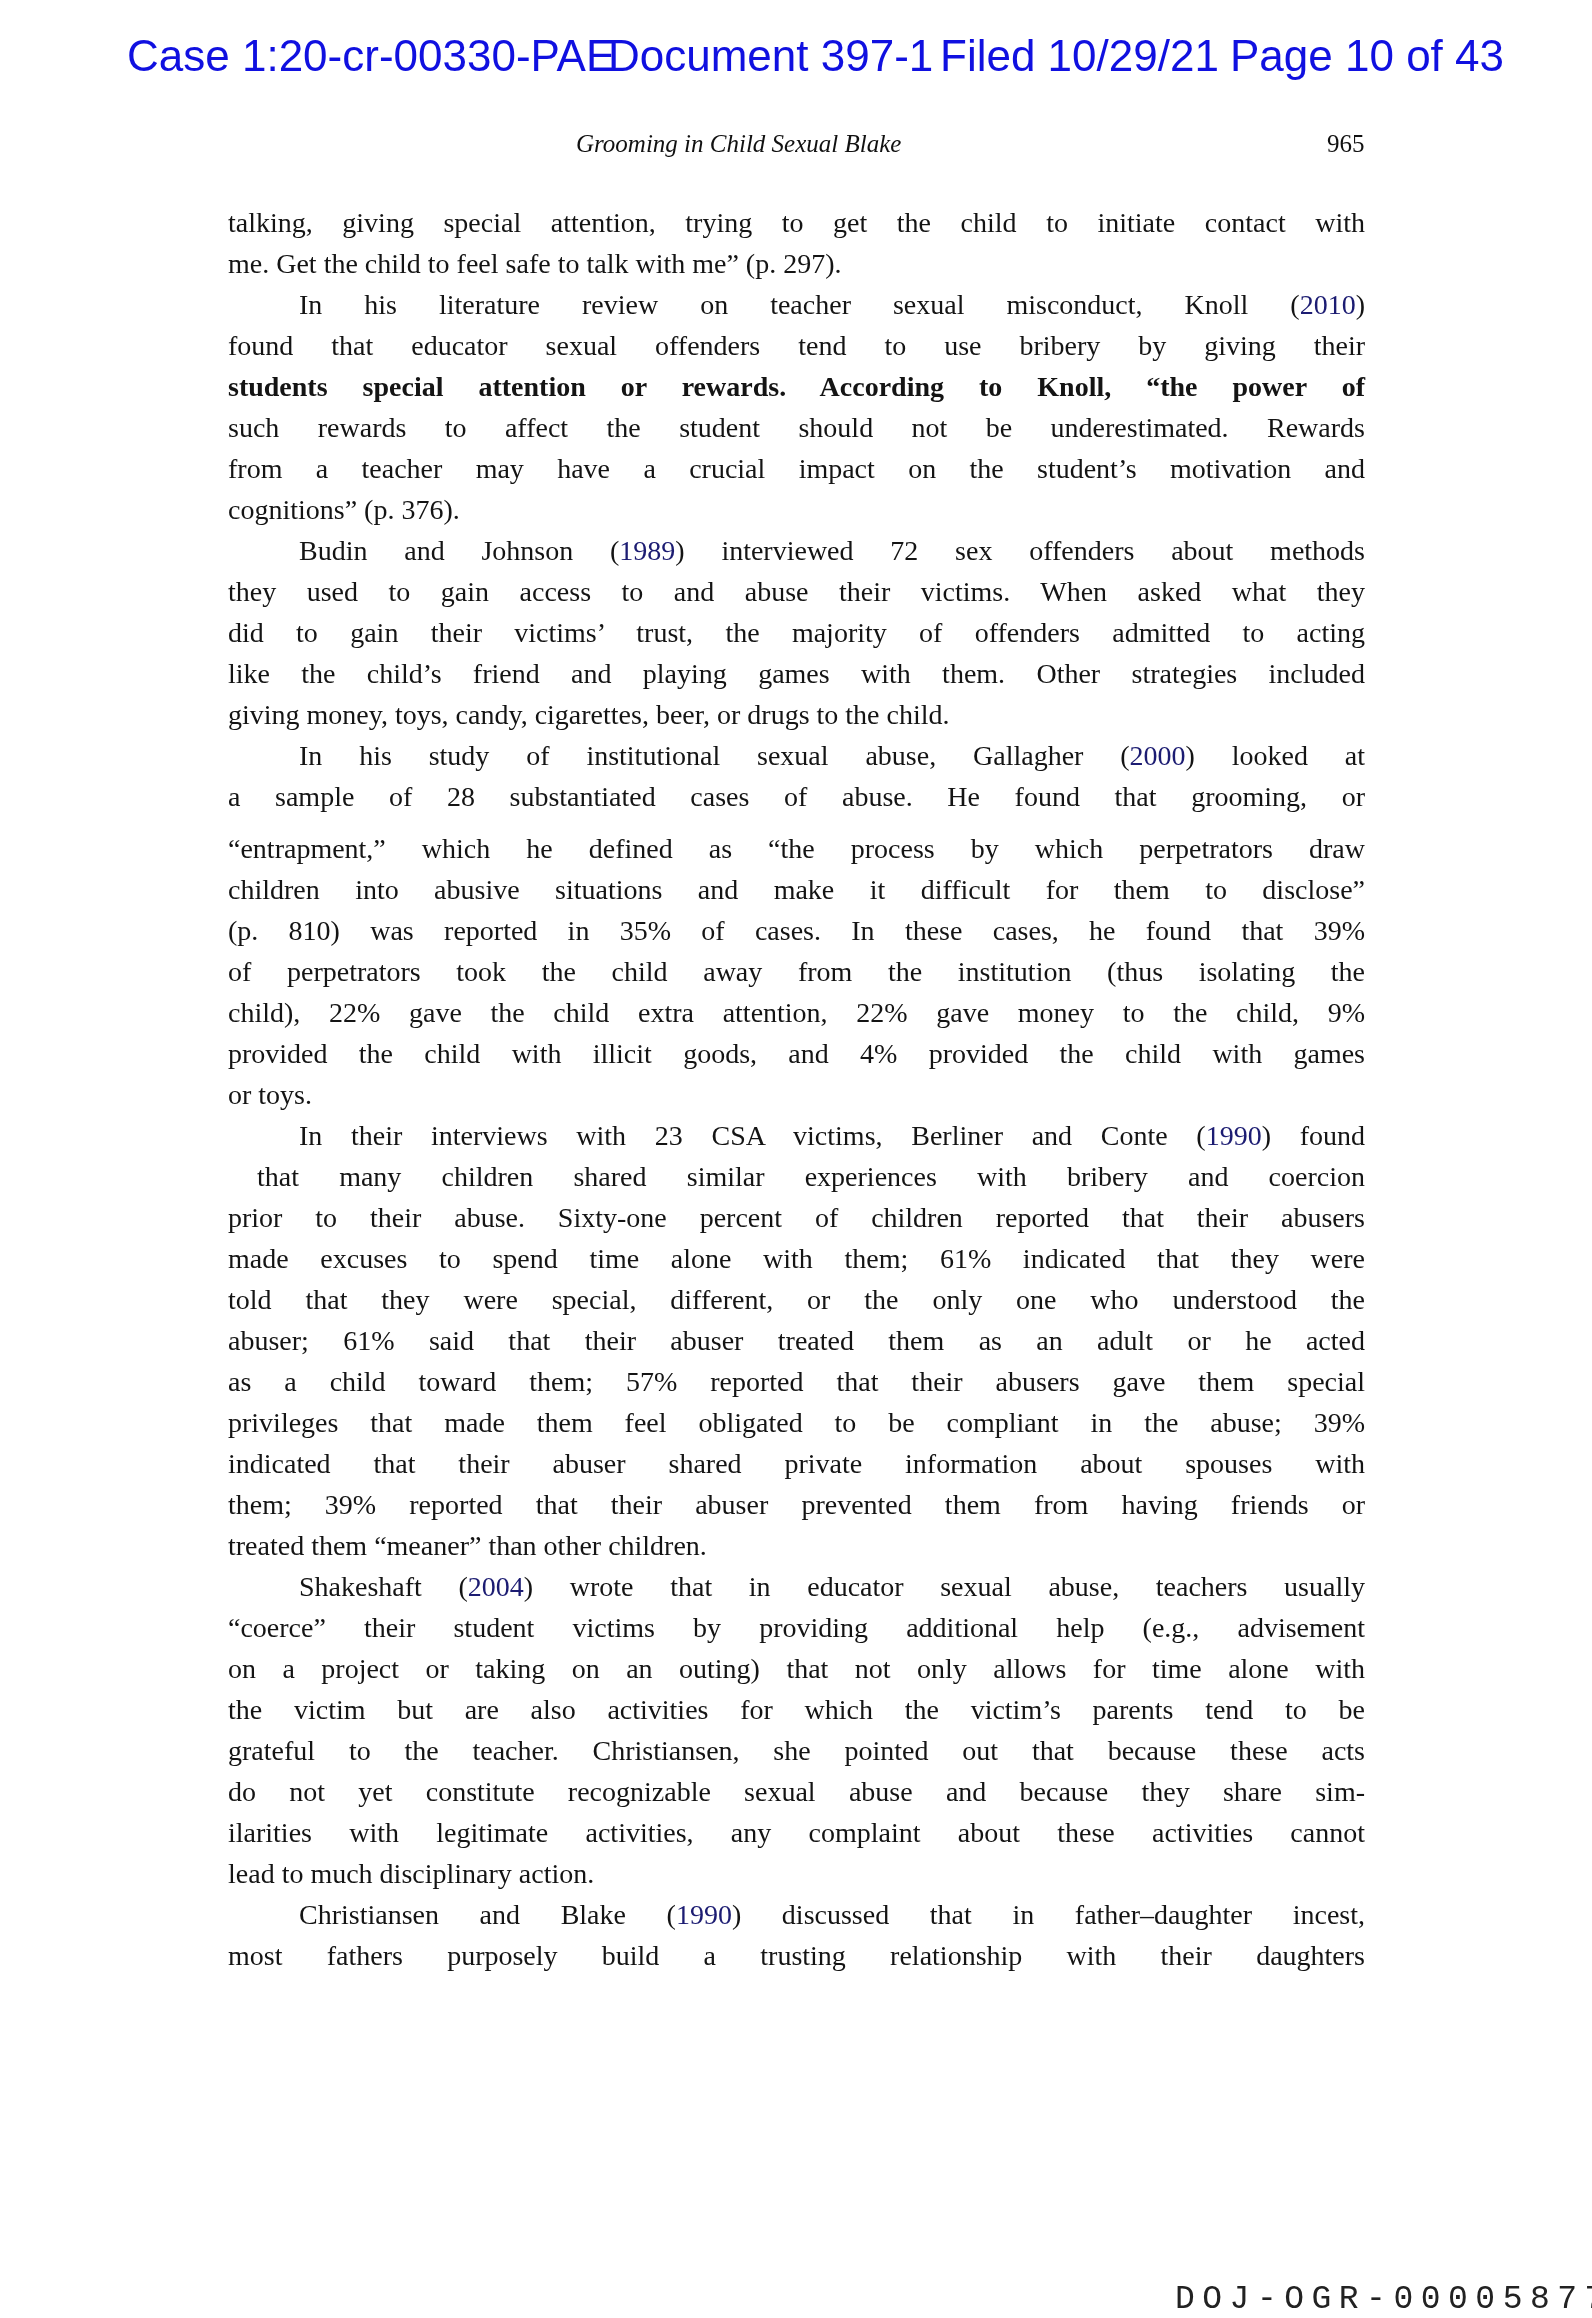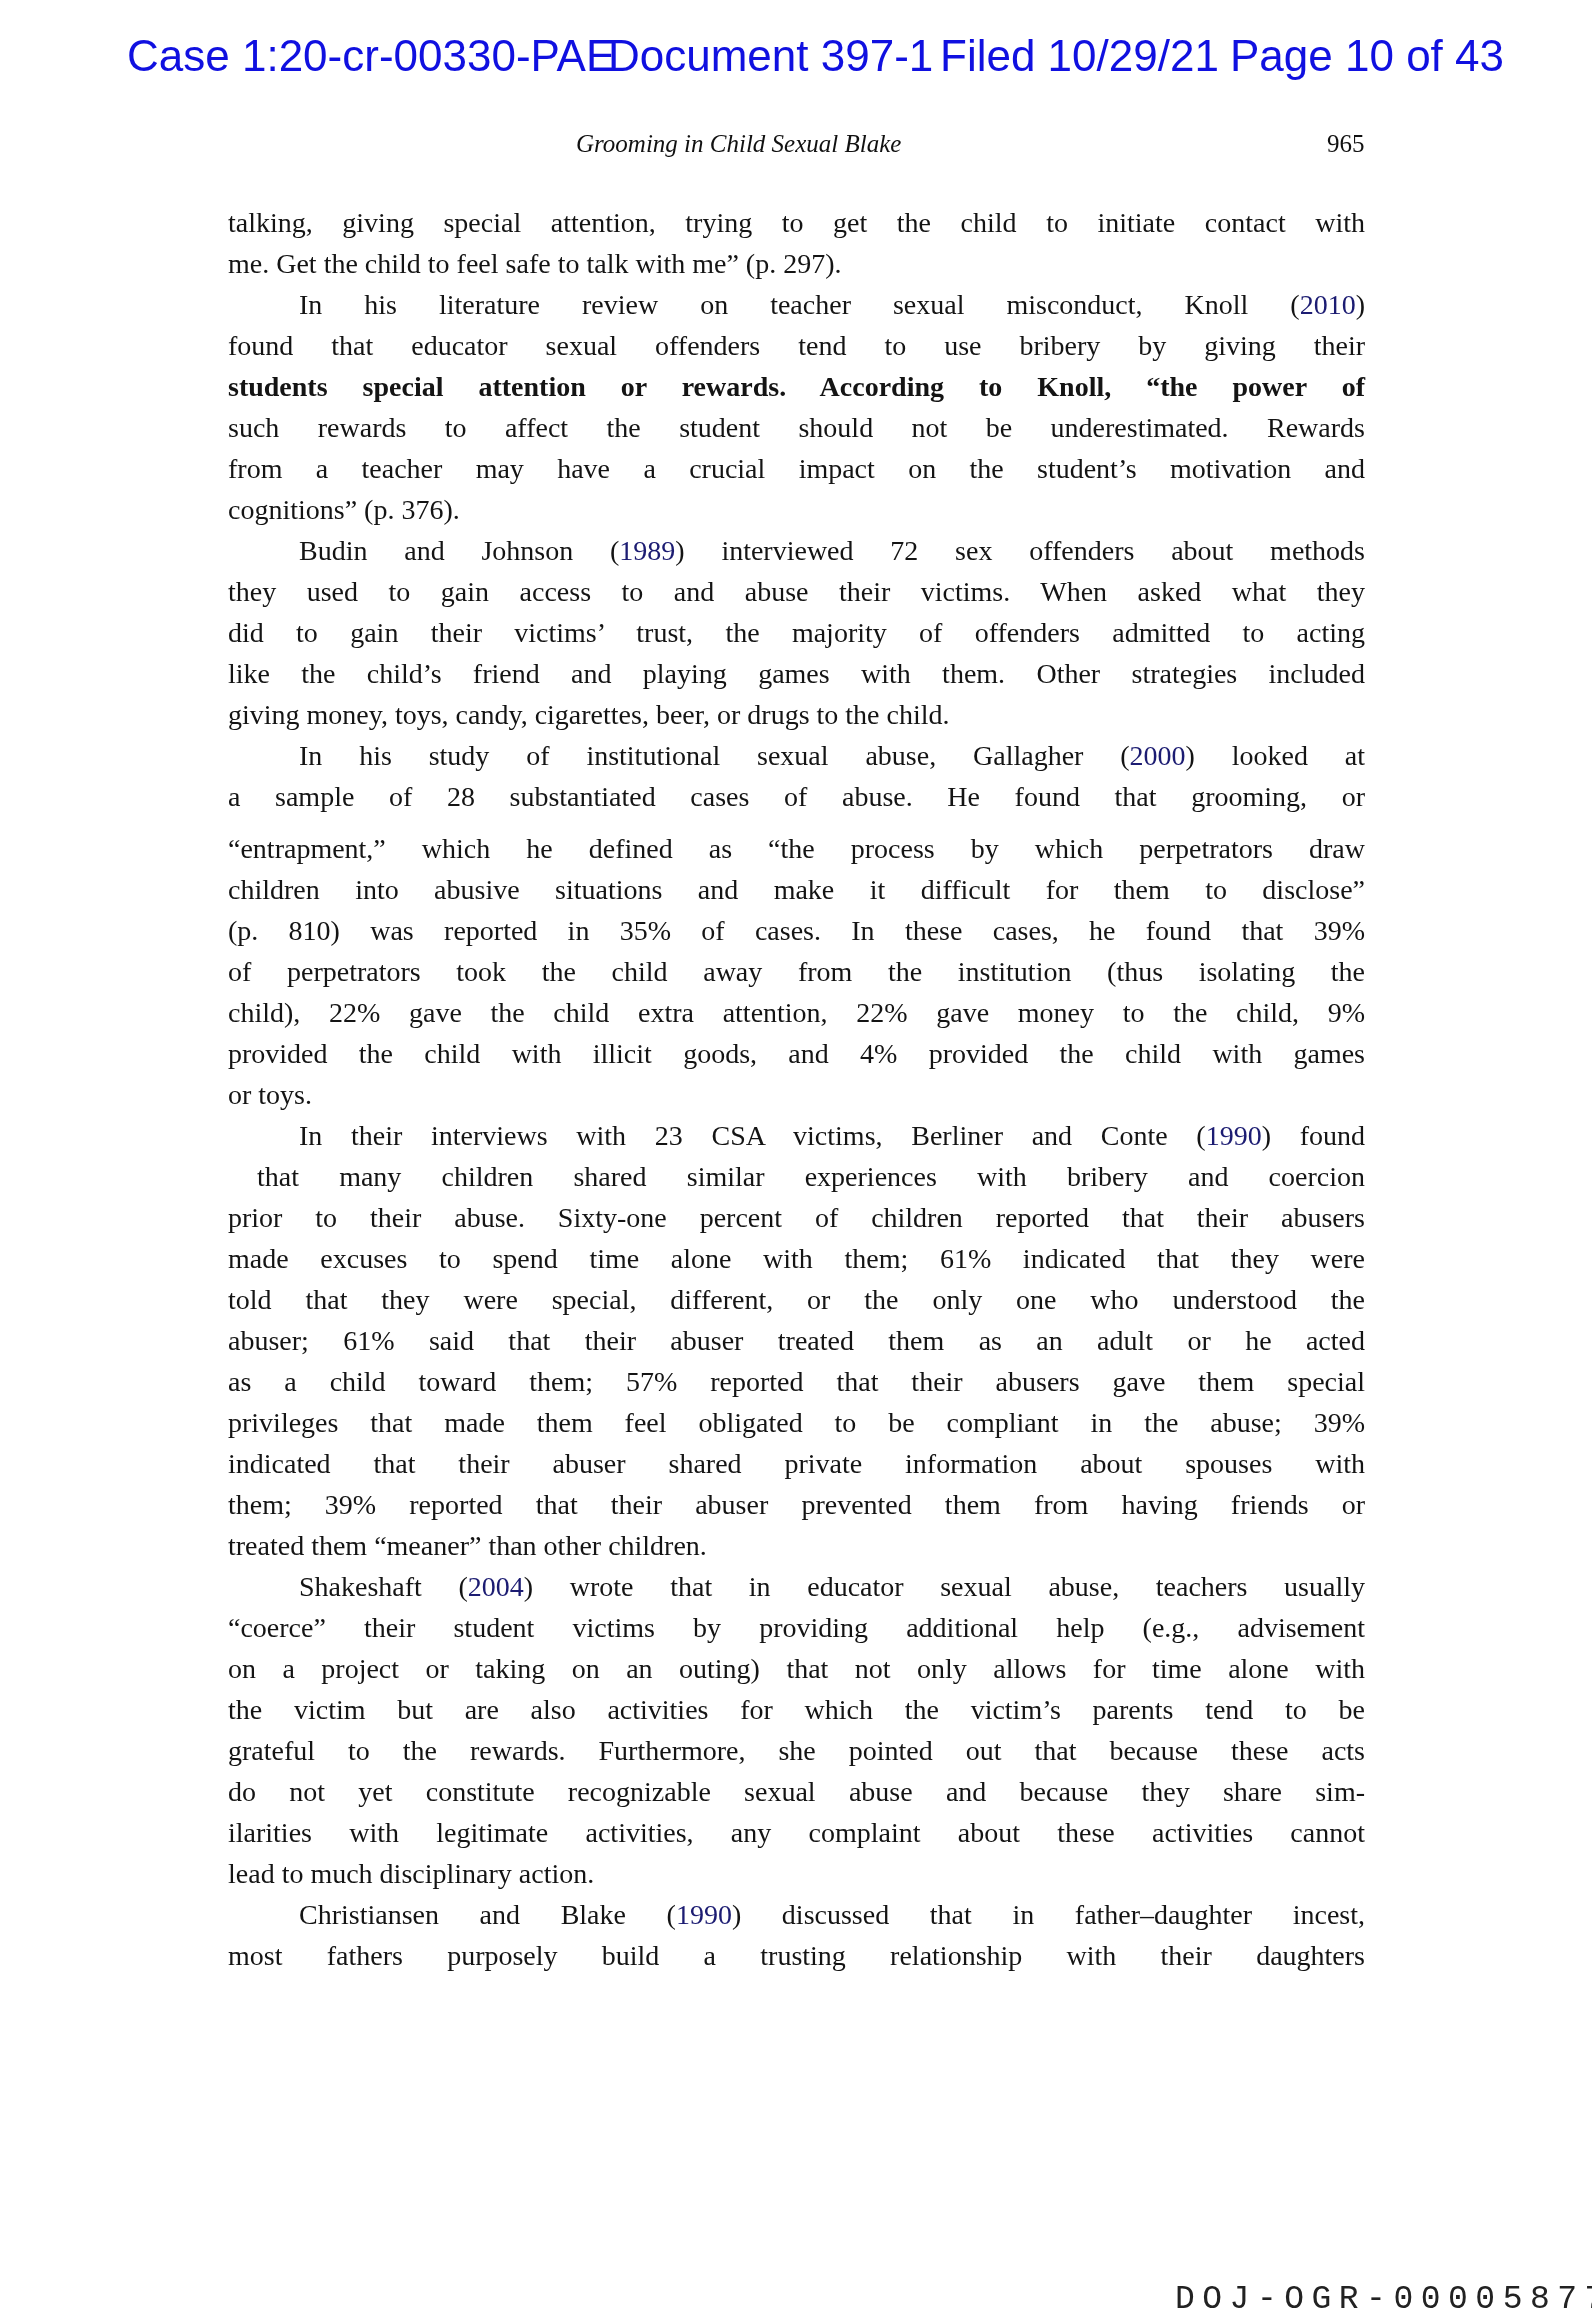--- a/index.html
+++ b/index.html
@@ -142,21 +142,21 @@
     <span class="line" style="white-space: normal;"><span>indicated that their abuser shared private information about spouses with</span></span>
     <span class="line" style="white-space: normal;"><span>them; 39% reported that their abuser prevented them from having friends or</span></span>
     <span class="line last" style="white-space: normal;"><span>treated them “meaner” than other children.</span></span>
   </div>
 
   <div>
     <span class="line indent" style="white-space: normal;"><span>Shakeshaft (</span><span class="cite">2004</span><span>) wrote that in educator sexual abuse, teachers usually</span></span>
     <span class="line" style="white-space: normal;"><span>“coerce” their student victims by providing additional help (e.g., advisement</span></span>
     <span class="line" style="white-space: normal;"><span>on a project or taking on an outing) that not only allows for time alone with</span></span>
     <span class="line" style="white-space: normal;"><span>the victim but are also activities for which the victim’s parents tend to be</span></span>
-    <span class="line" style="white-space: normal;"><span>grateful to the rewards. Furthermore, she pointed out that because these acts</span></span>
+    <span class="line" style="white-space: normal;"><span>grateful to the teacher. Christiansen, she pointed out that because these acts</span></span>
     <span class="line" style="white-space: normal;"><span>do not yet constitute recognizable sexual abuse and because they share sim-</span></span>
     <span class="line" style="white-space: normal;"><span>ilarities with legitimate activities, any complaint about these activities cannot</span></span>
     <span class="line last" style="white-space: normal;"><span>lead to much disciplinary action.</span></span>
   </div>
 
   <div>
     <span class="line indent" style="white-space: normal;"><span>Christiansen and Blake (</span><span class="cite">1990</span><span>) discussed that in father–daughter incest,</span></span>
     <span class="line" style="white-space: normal;"><span>most fathers purposely build a trusting relationship with their daughters</span></span>
   </div>
 </div>

